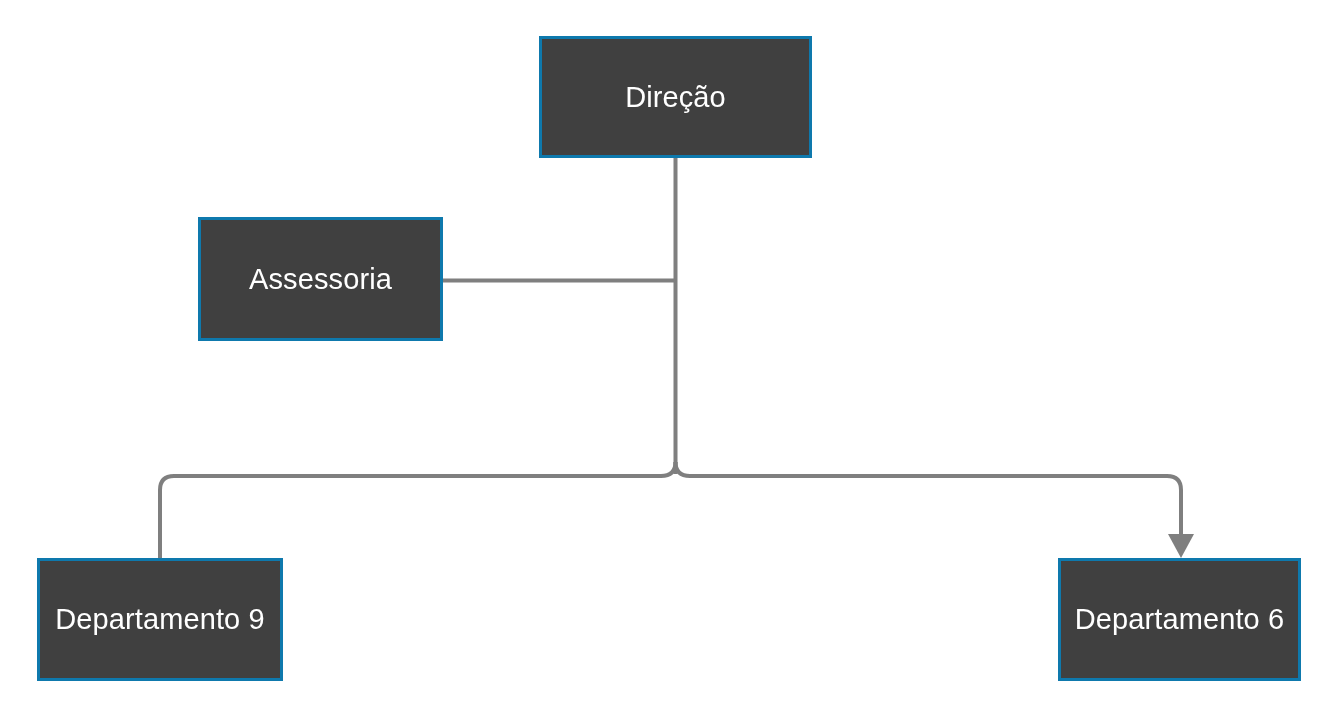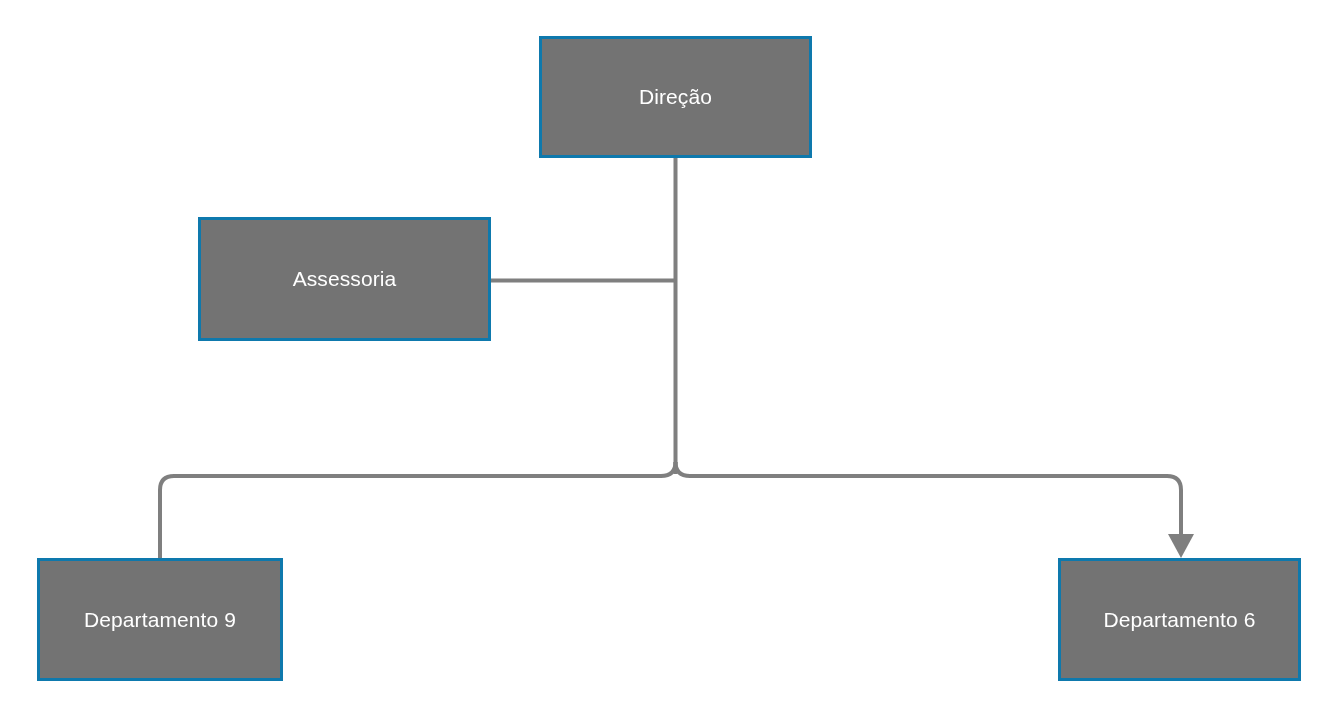--- a/index.html
+++ b/index.html
@@ -23,43 +23,43 @@
     top: 0;
     width: 1340px;
     height: 720px;
   }
   .node {
     position: absolute;
     box-sizing: border-box;
     display: flex;
     align-items: center;
     justify-content: center;
-    background: #737373;
+    background: #404040;
     border: 3px solid #0e79ad;
     color: #ffffff;
-    font-size: 21px;
+    font-size: 29px;
     line-height: 1.2;
     letter-spacing: 0.1px;
     text-align: center;
     user-select: none;
   }
   .node-label {
     display: block;
     padding: 0 6px;
   }
   #node-direcao {
     left: 539px;
     top: 36px;
     width: 273px;
     height: 122px;
   }
   #node-assessoria {
     left: 198px;
     top: 217px;
-    width: 293px;
+    width: 245px;
     height: 124px;
   }
   #node-departamento-1 {
     left: 37px;
     top: 558px;
     width: 246px;
     height: 123px;
   }
   #node-departamento-2 {
     left: 1058px;

